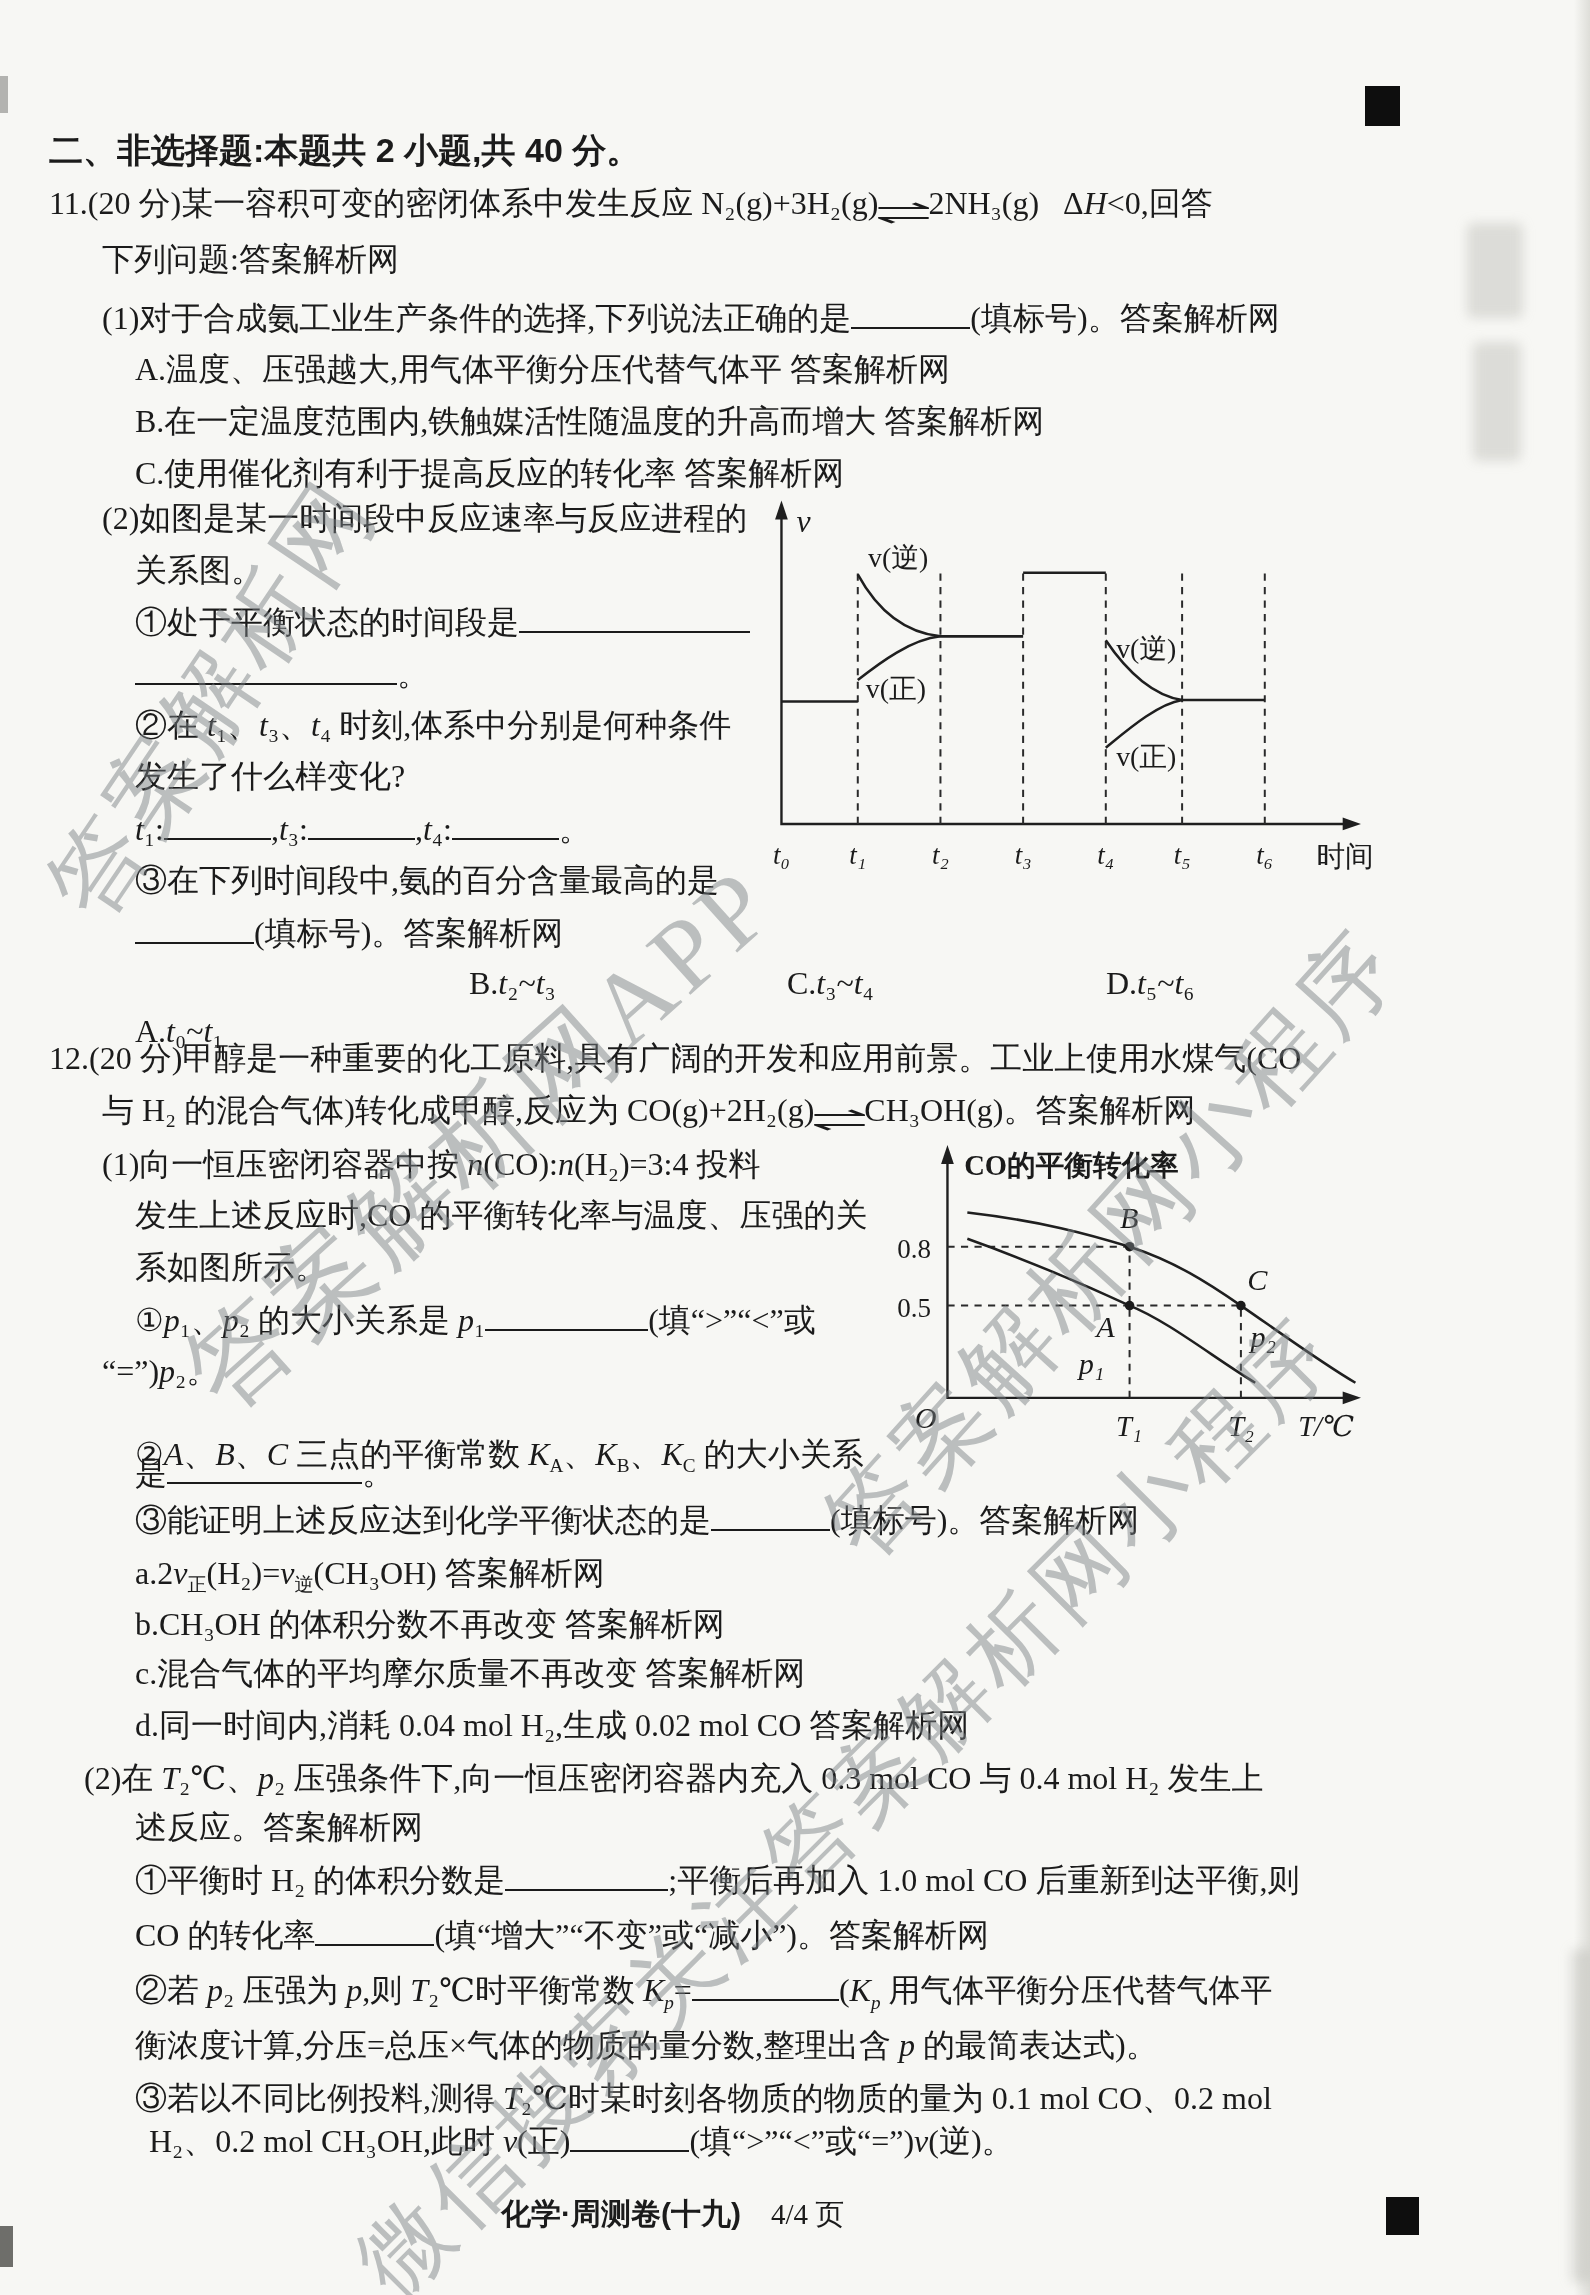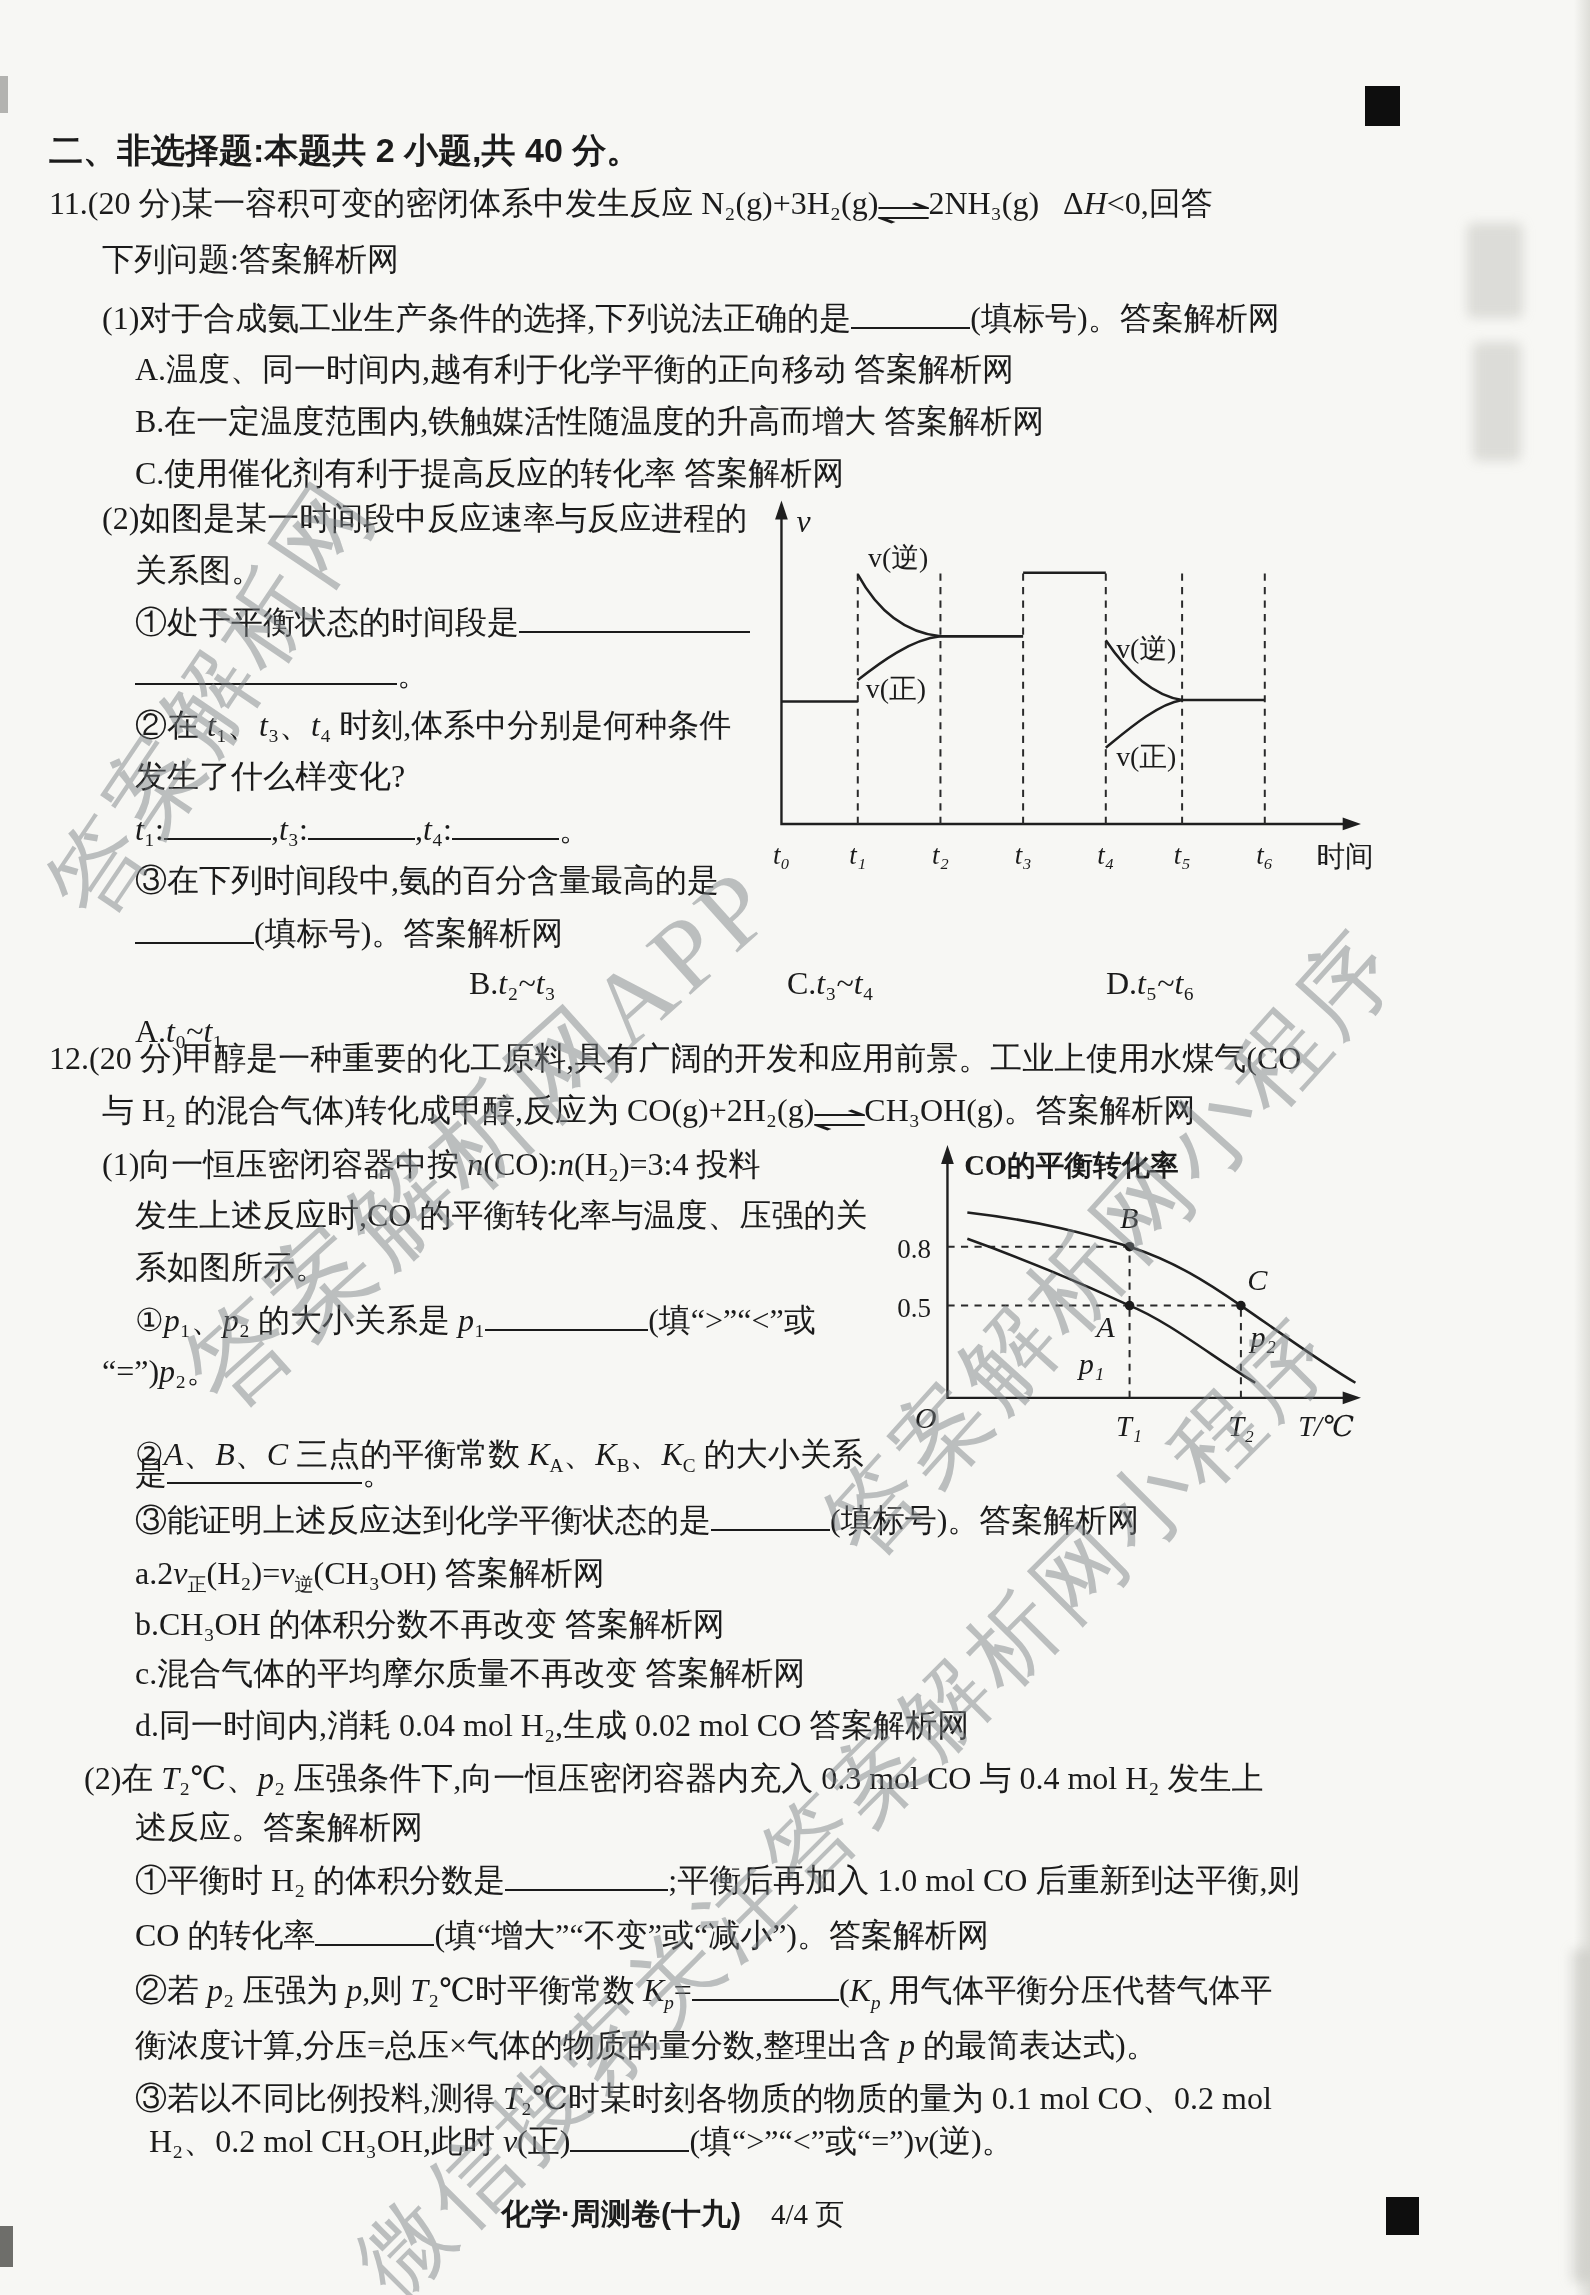--- a/index.html
+++ b/index.html
@@ -46,21 +46,21 @@
   <div class="wm" style="left:374px;top:2219px;font-size:89px;transform:rotate(-45deg);">微信搜索关注答案解析网小程序</div>
 
   <div class="ln hd" style="left:49px;top:129px;">二、非选择题:本题共 2 小题,共 40 分。</div>
 
   <div class="ln" style="left:49px;top:183px;">11.(20 分)某一容积可变的密闭体系中发生反应 N₂(g)+3H₂(g)<span class="eqa">
         <span>⇀</span>
         <span>↽</span>
       </span>2NH₃(g)&nbsp;&nbsp;&nbsp;Δ<i>H</i>&lt;0,回答</div>
   <div class="ln" style="left:102px;top:239px;">下列问题:答案解析网</div>
   <div class="ln" style="left:102px;top:297px;">(1)对于合成氨工业生产条件的选择,下列说法正确的是<span class="bl" style="width:119px"></span>(填标号)。答案解析网</div>
-  <div class="ln" style="left:135px;top:349px;">A.温度、同一时间内,越有利于化学平衡的正向移动 答案解析网</div>
+  <div class="ln" style="left:135px;top:349px;">A.温度、压强越大,用气体平衡分压代替气体平 答案解析网</div>
   <div class="ln" style="left:135px;top:401px;">B.在一定温度范围内,铁触媒活性随温度的升高而增大 答案解析网</div>
   <div class="ln" style="left:135px;top:453px;">C.使用催化剂有利于提高反应的转化率 答案解析网</div>
   <div class="ln" style="left:102px;top:498px;">(2)如图是某一时间段中反应速率与反应进程的</div>
   <div class="ln" style="left:135px;top:550px;">关系图。</div>
   <div class="ln" style="left:135px;top:601px;">①处于平衡状态的时间段是<span class="bl" style="width:231px"></span></div>
   <div class="ln" style="left:135px;top:653px;"><span class="bl" style="width:262px"></span>。</div>
   <div class="ln" style="left:135px;top:705px;">②在 <i>t</i>₁、<i>t</i>₃、<i>t</i>₄ 时刻,体系中分别是何种条件</div>
   <div class="ln" style="left:135px;top:756px;">发生了什么样变化?</div>
   <div class="ln" style="left:135px;top:860px;">③在下列时间段中,氨的百分含量最高的是</div>
   <div class="ln" style="left:135px;top:808px;"><i>t</i>₁:<span class="bl" style="width:107px"></span>,<i>t</i>₃:<span class="bl" style="width:107px"></span>,<i>t</i>₄:<span class="bl" style="width:107px"></span>。</div>

